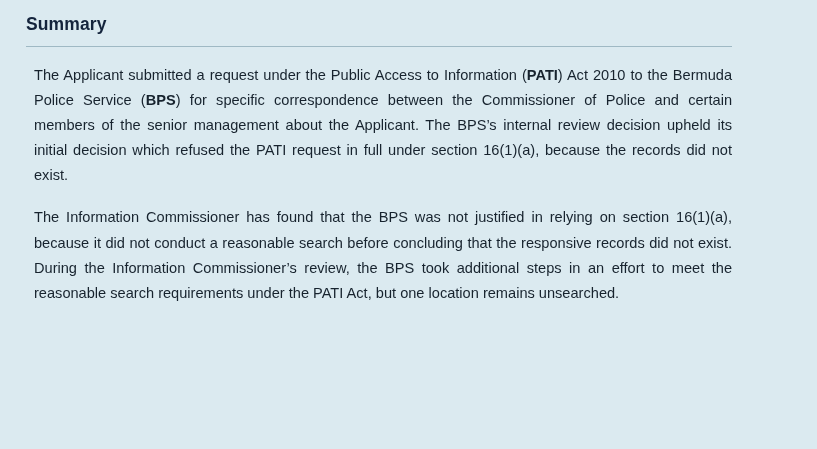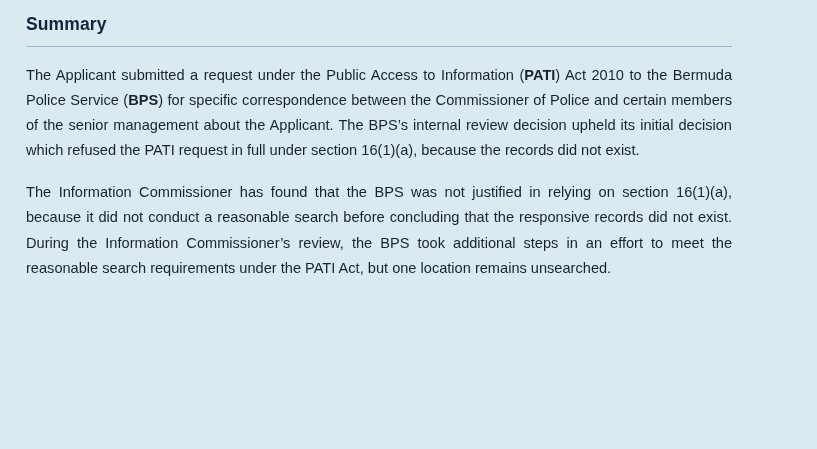--- a/index.html
+++ b/index.html
@@ -35,21 +35,21 @@
     margin: 0 0 16px 0;
   }
   .summary-body {
     font-size: 14.6px;
     line-height: 1.72;
     text-align: justify;
     text-justify: inter-word;
     color: #17232e;
   }
   .summary-body p {
-    margin: 0 0 17px 0;
+    margin: 0 0 17px 8px;
   }
   .summary-body p:last-child {
     margin-bottom: 0;
   }
   .summary-body b {
     font-weight: bold;
   }
 </style>
 </head>
 <body>

